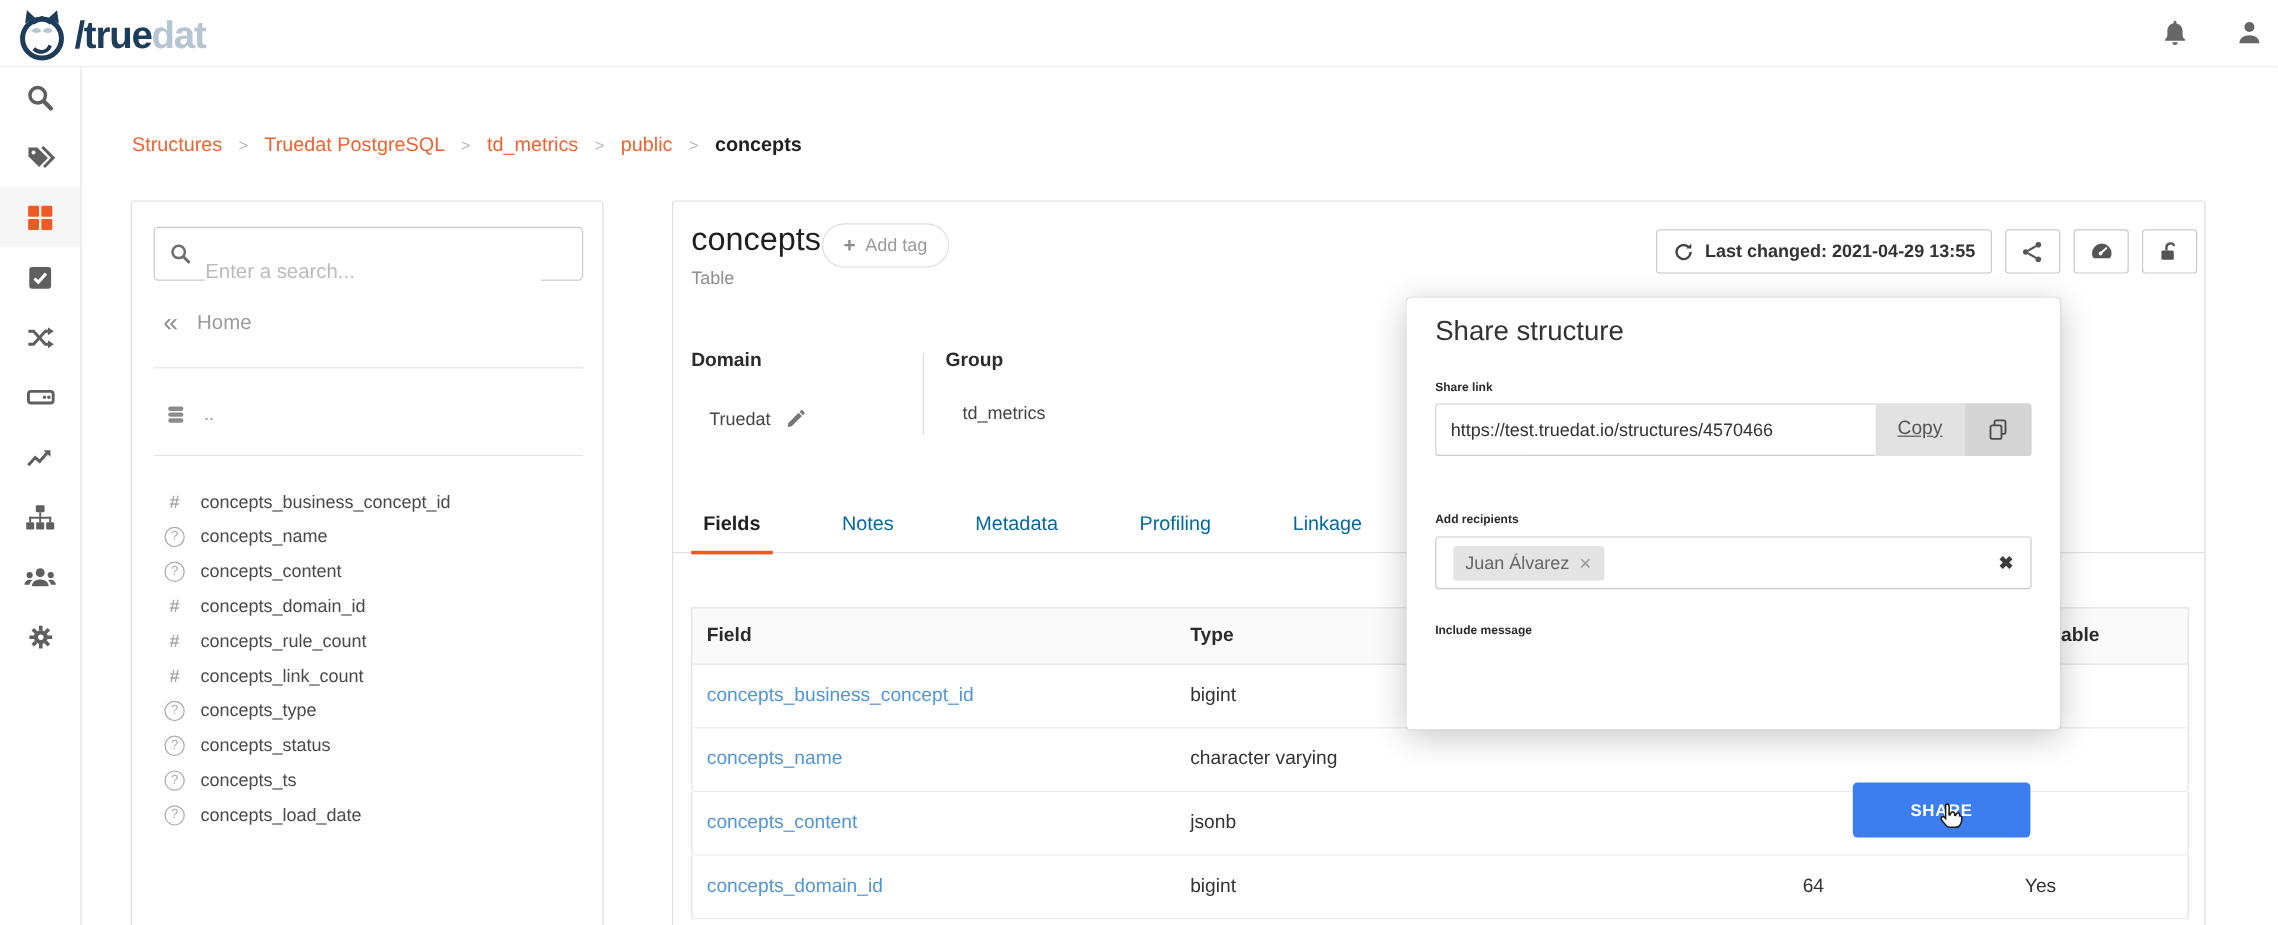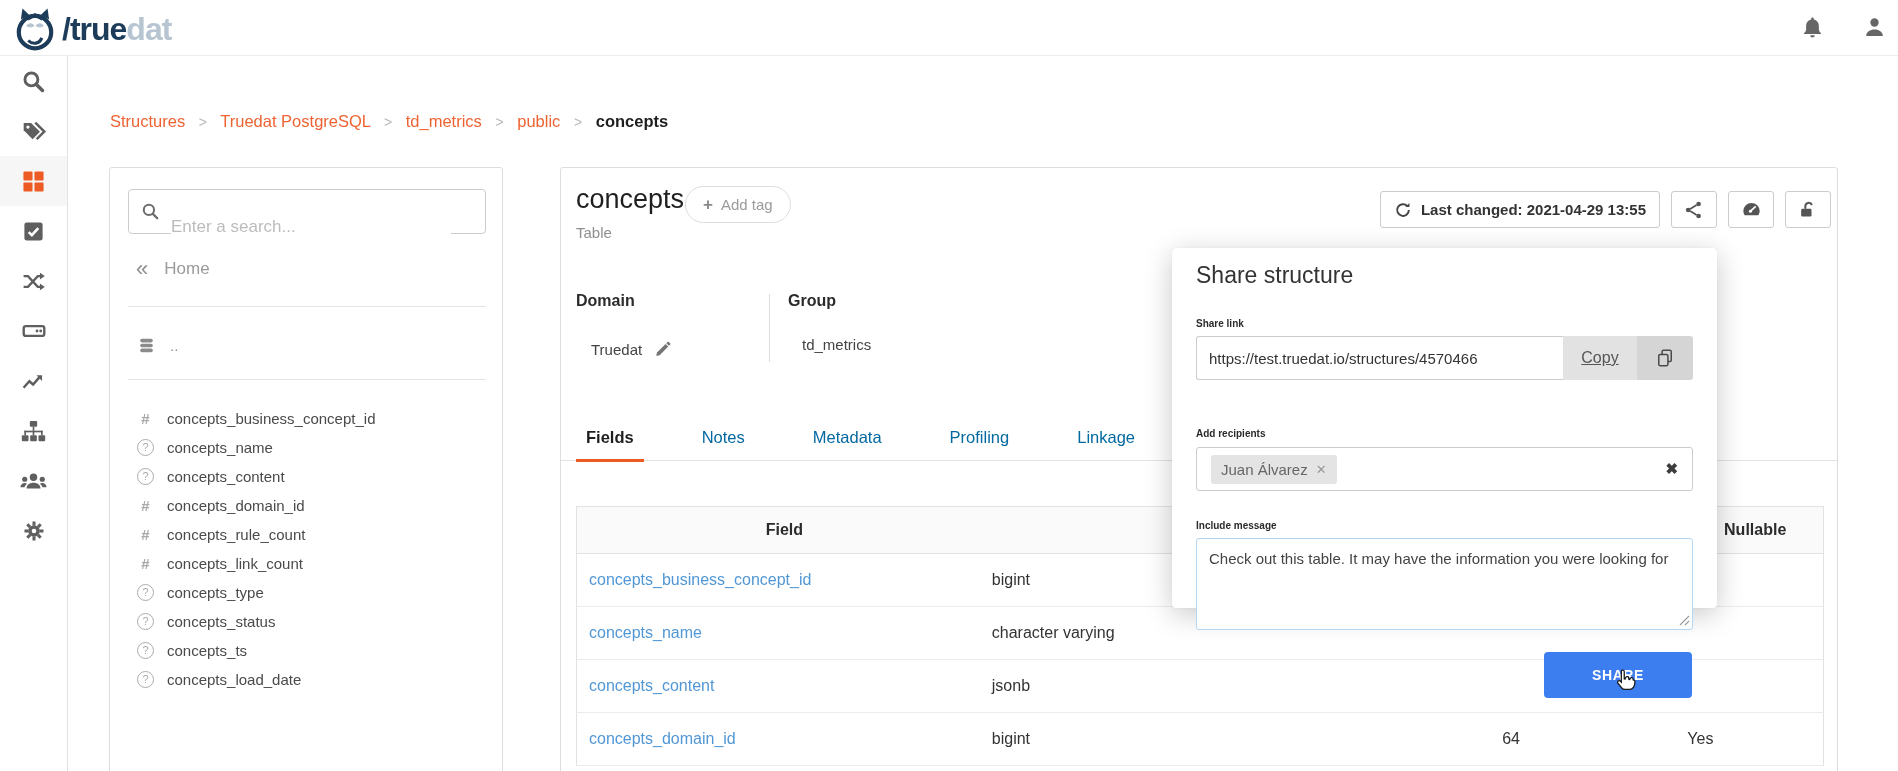--- a/index.html
+++ b/index.html
@@ -78,21 +78,21 @@
   
   .tabs { position:absolute; left:15px; top:250px; display:flex; gap:48px; }
   .tab { padding:10px 10px 13px; font-size:16.5px; color:#0369a1; cursor:pointer; position:relative; }
   .tab.active { color:#1f1f1f; font-weight:bold; }
   .tab.active::after { content:""; position:absolute; left:0; right:0; bottom:-2px; height:3px; background:#ee5a23; }
   .tabline { position:absolute; left:0; top:292px; width:1276px; border-top:1px solid #e2e2e2; }
 
   
   .ftable { position:absolute; left:15px; top:338px; width:1248px; border-collapse:collapse;
     border:1px solid #e2e2e2; table-layout:fixed; }
-  .ftable th { height:47px; background:#fafafa; text-align:center; font-size:16px; color:#2b2b2b;
+  .ftable th { height:47px; background:#fafafa; text-align:left; font-size:16px; color:#2b2b2b;
     padding-left:12px; border-bottom:1px solid #e2e2e2; overflow:hidden; white-space:nowrap; }
   .ftable td { height:53px; font-size:16px; padding-left:12px; border-bottom:1px solid #ececec;
     overflow:hidden; white-space:nowrap; }
   .ftable a { color:#5197d5; text-decoration:none; cursor:pointer; }
   .c1{width:403px;} .c2{width:510px;} .c3{width:185px;} .c4{width:148px;}
 
   
   .modal { position:absolute; left:1172px; top:248px; width:545px; height:360px; background:#fff;
     border-radius:4px; box-shadow:0 6px 28px rgba(0,0,0,.22), 0 0 1px rgba(0,0,0,.15); z-index:50; }
   .md-title { position:absolute; left:24px; top:14px; font-size:23px; color:#333; }
@@ -474,28 +474,20 @@
   <div class="md-label lb-rcpt">Add recipients</div>
   <div class="rcpt-box">
     <span class="chip">
       <span>Juan Álvarez</span>
       <span class="x">✕</span>
     </span>
     <span class="clear-x">✖</span>
   </div>
 
   <div class="md-label lb-msg">Include message</div>
-  <div class="msg-wrap">
-    <textarea style="">Check out this table. It may have the information you were looking for</textarea>
-    <span class="resize-h">
-        <svg width="11" height="11" viewBox="0 0 11 11">
-          <path d="M10 1L1 10M10 6l-4 4" stroke="#9a9a9a" stroke-width="1.1" fill="none"></path>
-        </svg>
-      </span>
-  </div>
 
   <button class="share-btn">SHARE</button>
 </div>
 
 <div class="cursor">
   <svg width="28" height="28" viewBox="0 0 24 24">
       <path d="M9 3.4c.8 0 1.5.7 1.5 1.5v6.2l.8.1.3-1c.2-.7.9-1.1 1.6-1 .7.1 1.2.7 1.2 1.4l.1.9.7.1.2-.7c.2-.7.9-1.1 1.6-1 .7.2 1.1.7 1.1 1.4v.6l.6.2c.6.2 1.1.8 1 1.5-.1 1.5-.4 3.2-1.2 4.5-.7 1.1-1.8 2-3.5 2h-3.8c-1.1 0-2.2-.5-2.9-1.4l-3.2-3.9c-.5-.6-.4-1.4.1-1.9.6-.5 1.4-.5 1.9 0l.9.9V4.9c0-.8.7-1.5 1.5-1.5z" fill="#fff" stroke="#1a1a1a" stroke-width="1.1"></path>
     </svg>
 </div>
 

